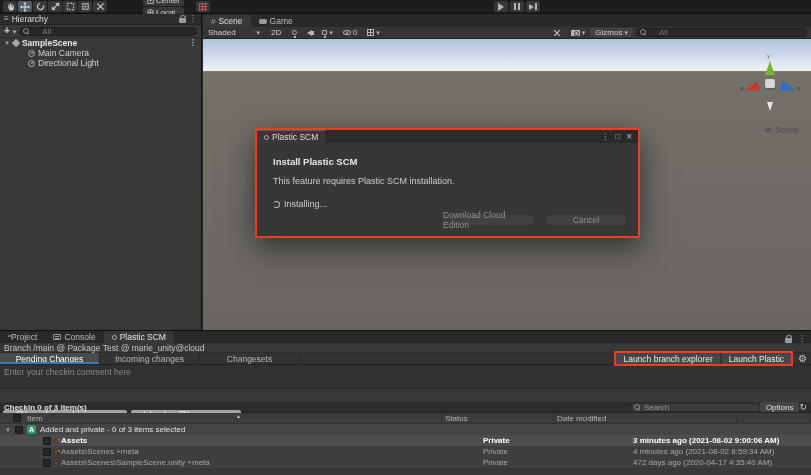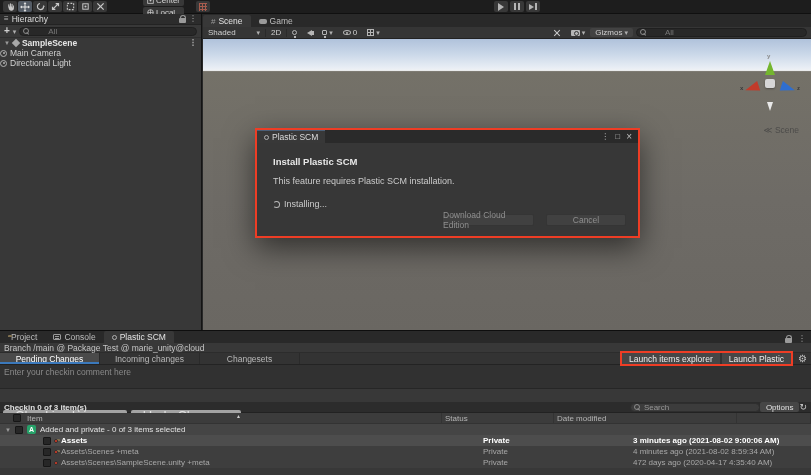--- a/index.html
+++ b/index.html
@@ -53,27 +53,27 @@
   #hierarchy { position:absolute; left:0; top:14px; width:202px; height:316px; background:#383838;
                border-right:1px solid #141414; }
   #hier-head { height:11px; background:#2c2c2c; display:flex; align-items:center; gap:3px;
                padding:0 4px; border-bottom:1px solid #232323; }
   #hier-head .title { font-size:8.5px; color:#dedede; }
   #hier-head .sp { flex:1; }
   #hier-bar { height:13px; display:flex; align-items:center; gap:3px; padding:0 4px;
               border-bottom:1px solid #2e2e2e; }
   .plus { color:#d0d0d0; font-size:10px; font-weight:bold; line-height:1; }
   .searchfield { flex:1; height:9px; background:#282828; border:1px solid #1f1f1f; border-radius:5px;
-                 display:flex; align-items:center; gap:18px; padding:0 3px; }
+                 display:flex; align-items:center; gap:12px; padding:0 3px; }
   .searchfield input { flex:1; background:transparent; border:none; outline:none; color:#bbb;
                        font-size:8px; font-family:inherit; height:9px; padding:0; }
   .searchfield input::placeholder { color:#787878; }
   .trow { height:10px; display:flex; align-items:center; gap:3px; font-size:8.5px; color:#d2d2d2; }
   .trow.root { padding-left:4px; font-weight:bold; color:#e6e6e6; }
-  .trow.child { }
+  .trow.child { padding-left:28px; }
   .exp { color:#9a9a9a; font-size:6px; }
   .cube-ic { width:6px; height:6px; background:#a8a8a8; transform:rotate(45deg); flex:0 0 auto; }
   .circ-ic { width:7px; height:7px; border:1px solid #b2b2b2; border-radius:50%; position:relative; flex:0 0 auto; }
   .circ-ic::after { content:""; position:absolute; left:1.5px; top:1.5px; width:2px; height:2px;
                     background:#b2b2b2; border-radius:50%; }
 
   
   #scene-panel { position:absolute; left:203px; top:14px; right:0; height:316px; background:#383838; }
   #view-tabs { height:13px; background:#292929; display:flex; align-items:flex-end; }
   .vtab { height:12px; display:flex; align-items:center; gap:3px; padding:0 8px; font-size:8.5px;
@@ -444,21 +444,21 @@
     </div>
     <div id="branch-row">
       <span>Branch /main @ Package Test @ marie_unity@cloud</span>
     </div>
     <div id="mode-row">
       <div class="mtab active">Pending Changes</div>
       <div class="mtab">Incoming changes</div>
       <div class="mtab">Changesets</div>
       <div class="rt">
         <div id="launch-box">
-          <div class="launch-btn">Launch items explorer</div>
+          <div class="launch-btn">Launch branch explorer</div>
           <div class="launch-btn">Launch Plastic</div>
         </div>
         <span class="gear">⚙</span>
       </div>
     </div>
     <div id="comment-box">
       <textarea placeholder="Enter your checkin comment here" style=""></textarea>
     </div>
     <div id="action-row">
       <div class="act-btn">Checkin changes</div>

